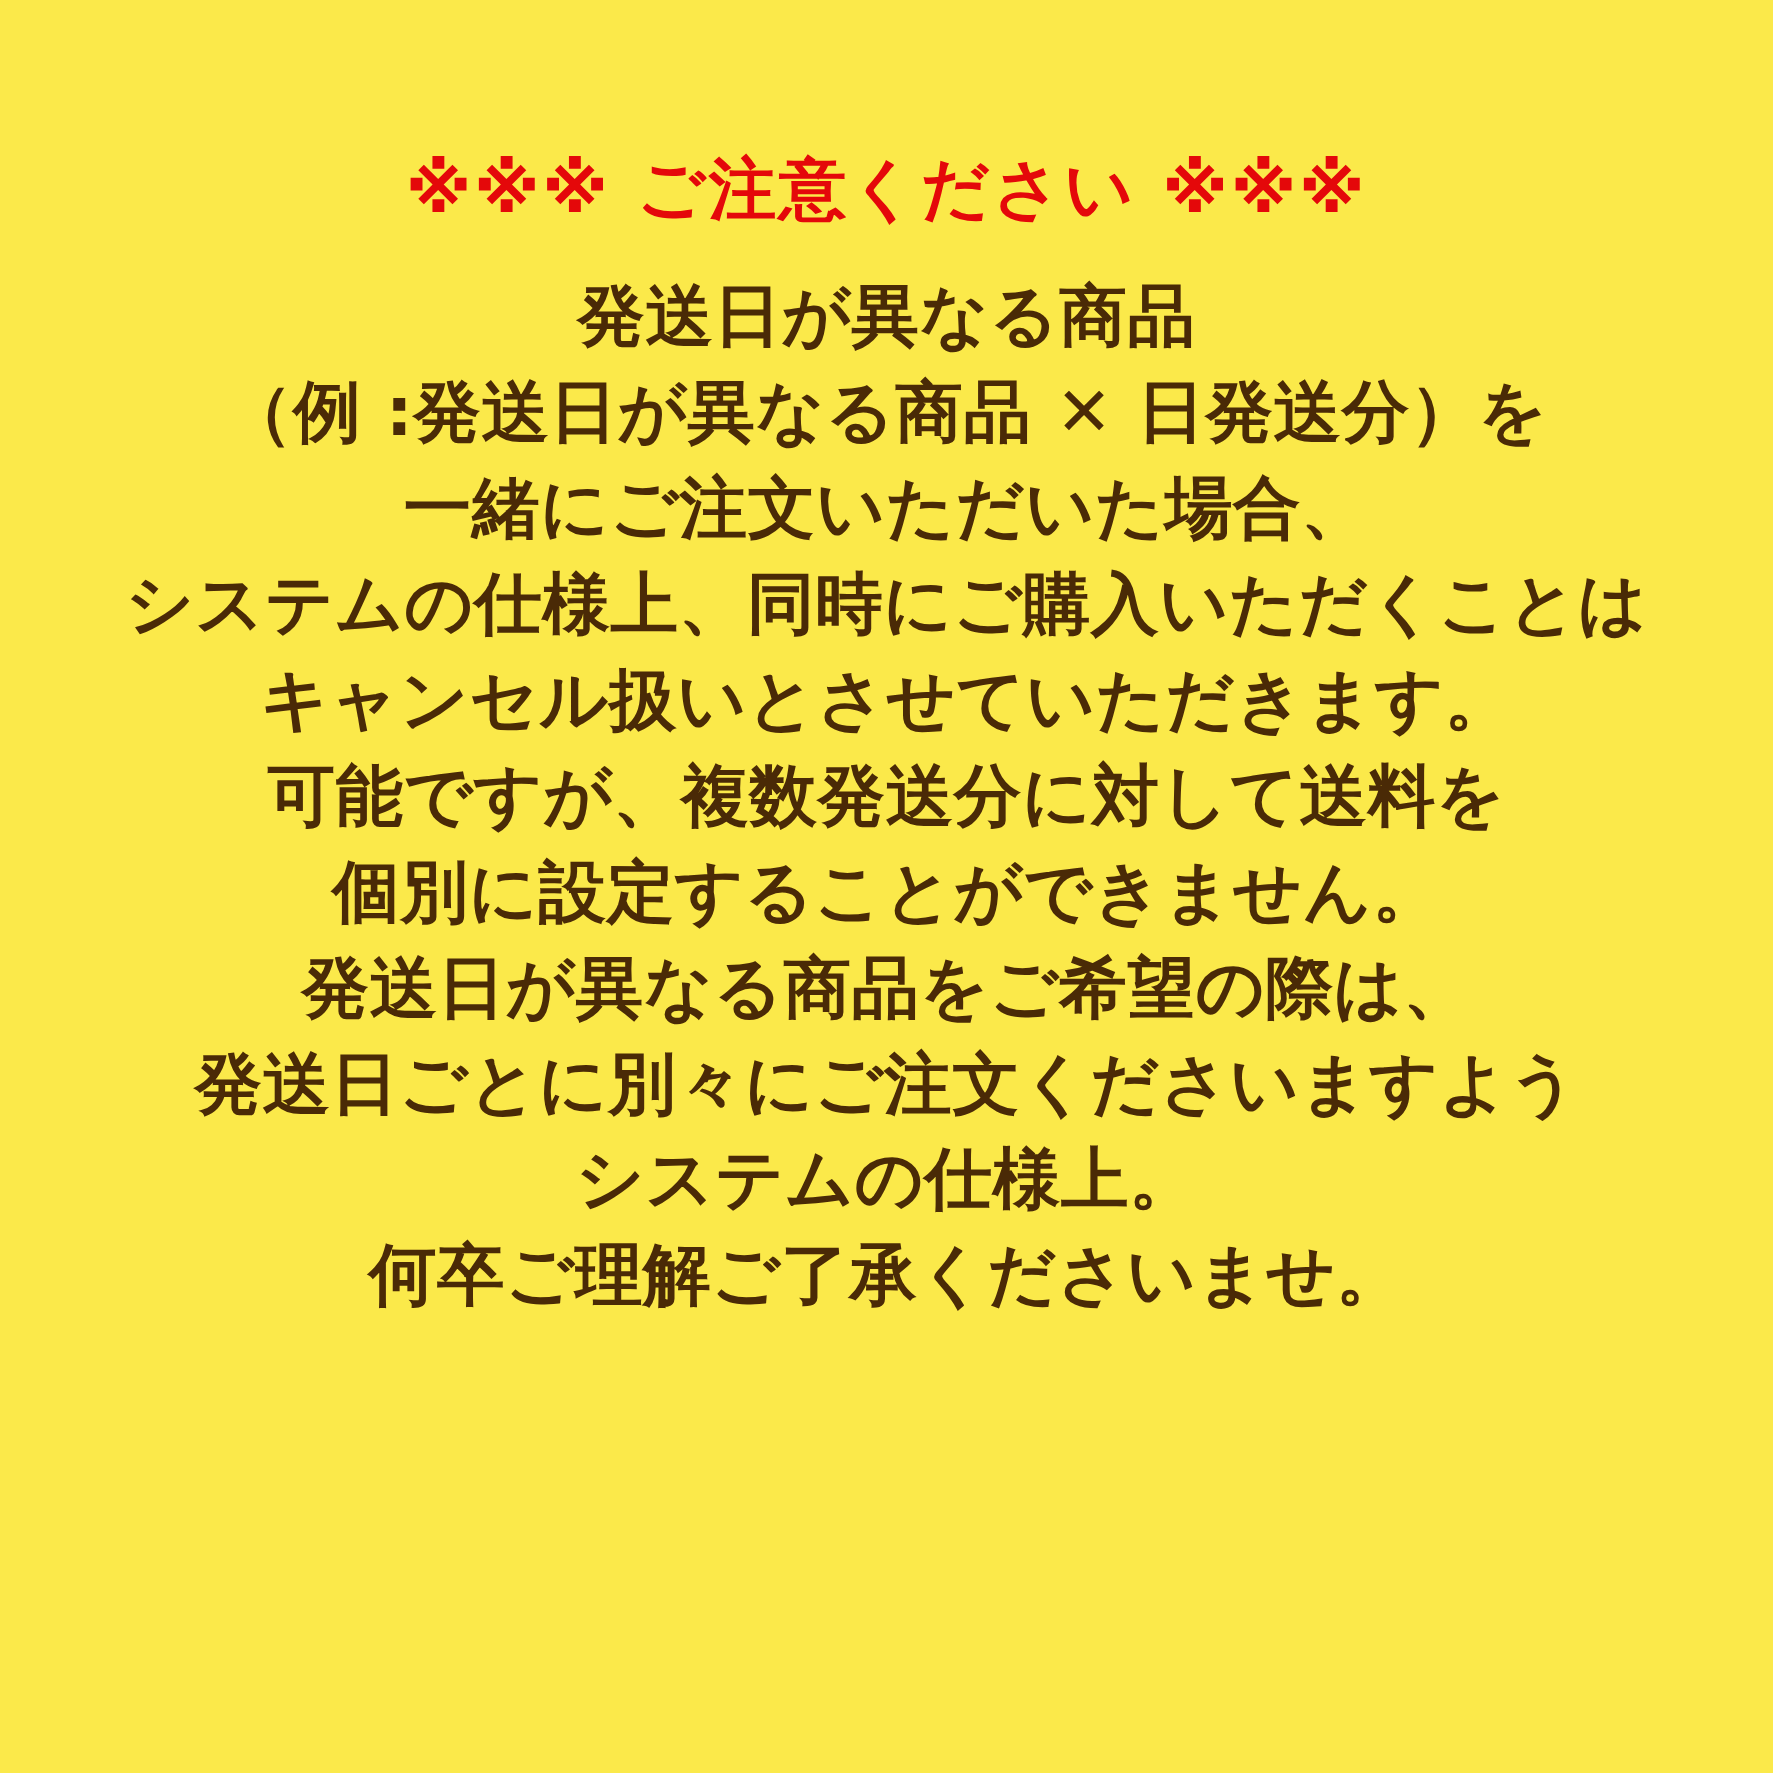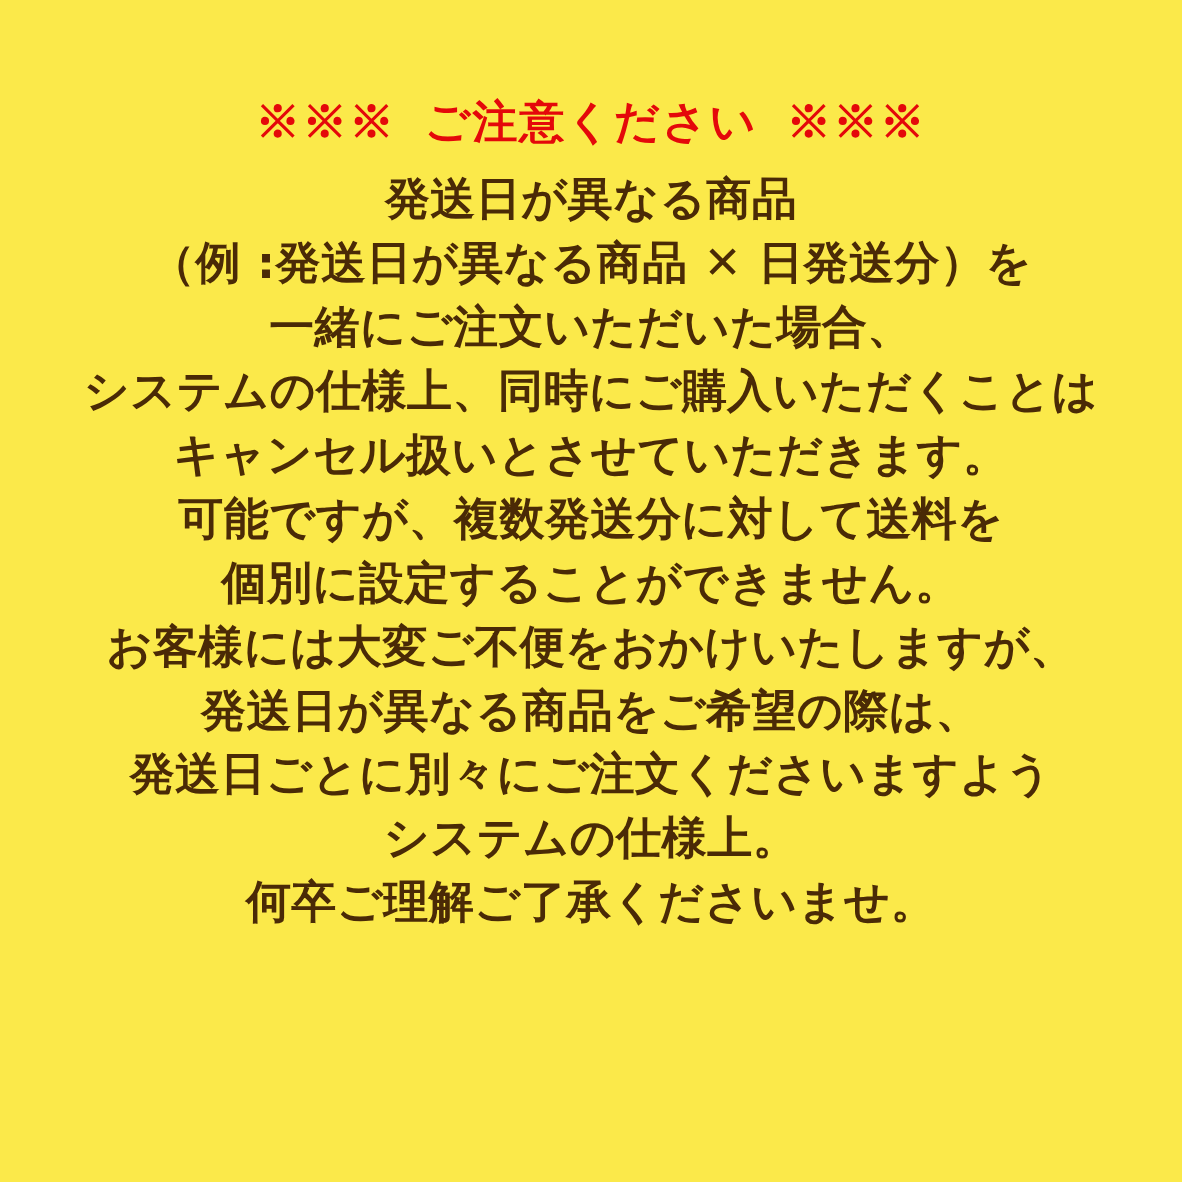--- a/index.html
+++ b/index.html
@@ -25,30 +25,29 @@
     padding-top: 96px;
   }
   .notice-heading {
     color: #e4080a;
     font-size: 45px;
     font-weight: 700;
     line-height: 1.32;
     letter-spacing: 0.04em;
     white-space: nowrap;
     margin: 0 0 8px 0;
-    font-family: Liberation Mono, monospace;
   }
   .notice-body {
     color: #4a2a06;
     font-size: 45px;
     font-weight: 700;
     line-height: 1.42;
     letter-spacing: 0.01em;
     text-align: center;
-    margin: 4px;
+    margin: 16px;
     padding: 0;
     list-style: none;
   }
   .notice-line {
     display: block;
     white-space: nowrap;
   }
 </style>
 </head>
 <body>
@@ -56,19 +55,18 @@
 <div class="notice-card">
   <div class="notice-heading">※※※ ご注意ください ※※※</div>
   <div class="notice-body">
     <span class="notice-line">発送日が異なる商品</span>
     <span class="notice-line">（例 :発送日が異なる商品 ✕ 日発送分）を</span>
     <span class="notice-line">一緒にご注文いただいた場合、</span>
     <span class="notice-line">システムの仕様上、同時にご購入いただくことは</span>
     <span class="notice-line">キャンセル扱いとさせていただきます。</span>
     <span class="notice-line">可能ですが、複数発送分に対して送料を</span>
     <span class="notice-line">個別に設定することができません。</span>
-    <span class="notice-line">お客様には大変ご不便をおかけいたしますが、</span>
     <span class="notice-line">発送日が異なる商品をご希望の際は、</span>
     <span class="notice-line">発送日ごとに別々にご注文くださいますよう</span>
     <span class="notice-line">システムの仕様上。</span>
     <span class="notice-line">何卒ご理解ご了承くださいませ。</span>
   </div>
 </div>
 
 </body></html>

